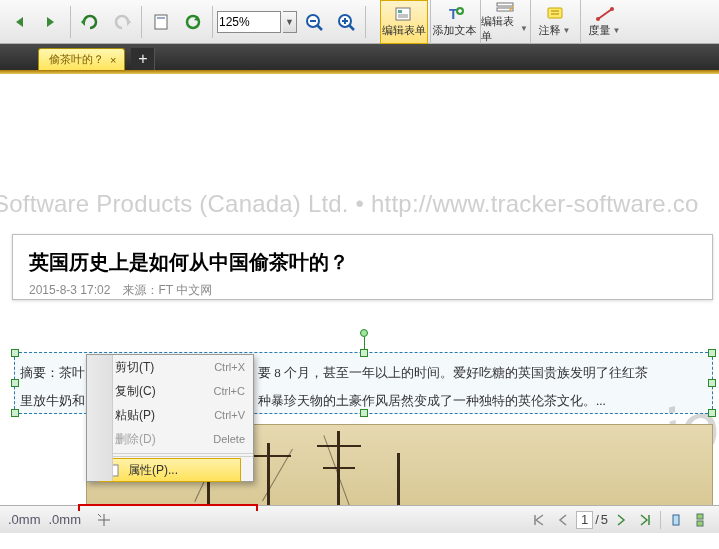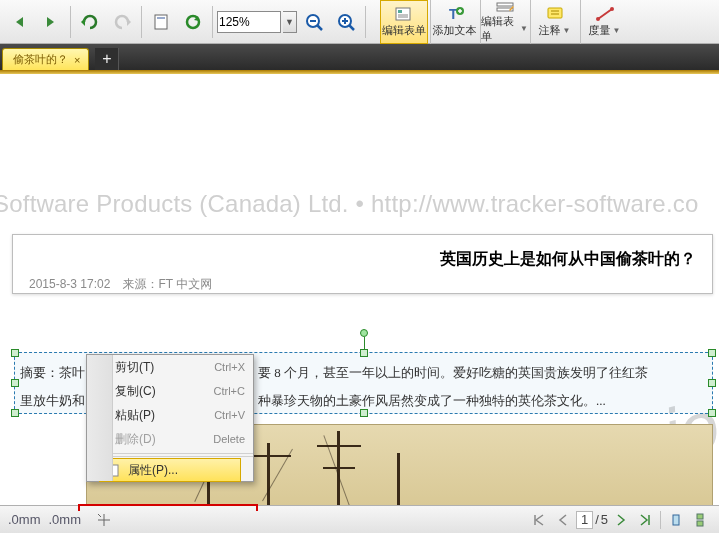--- a/index.html
+++ b/index.html
@@ -11,32 +11,32 @@
 .sep { width:1px; height:32px; background:#c0c0c0; margin:0 2px; }
 .zoom-box { height:22px; border:1px solid #8a8a8a; background:#fff; font-size:12px; display:flex; align-items:center; padding:0 1px; width:64px; }
 .zoom-dd { width:14px; height:22px; display:flex; align-items:center; justify-content:center; font-size:9px; color:#555; border:1px solid #8a8a8a; border-left:0; background:linear-gradient(#f8f8f8,#ddd); }
 .bigbtn { width:48px; height:44px; display:flex; flex-direction:column; align-items:center; justify-content:center; font-size:11px; color:#333; gap:1px; border-left:1px solid #c0c0c0; }
 .bigbtn.first { border-left:0; }
 .bigbtn .dd { font-size:8px; color:#666; }
 .bigbtn.edit { background:linear-gradient(#fff3c9,#ffe177); border:1px solid #d6a800; }
 
 
 .tabstrip { height:26px; background:linear-gradient(#4a4a4a,#2a2a2a); display:flex; align-items:flex-end; padding-left:2px; }
-.tab { height:22px; background:linear-gradient(#fff7b0,#ffe45a); border:1px solid #a88a00; border-bottom:0; font-size:11px; color:#7a5a00; padding:0 8px 0 10px; display:flex; align-items:center; gap:6px; border-radius:3px 3px 0 0; }
+.tab { height:22px; background:linear-gradient(#fff7b0,#ffe45a); border:1px solid #a88a00; border-bottom:0; font-size:11px; color:#7a5a00; padding:0 8px 0 10px; display:flex; align-items:center; gap:6px; border-radius:3px 3px 0 0;margin-left:36px; }
 .tab .x { font-size:11px; color:#7a5a00; }
 .addtab { width:24px; height:22px; background:#2f2f2f; color:#eee; display:flex; align-items:center; justify-content:center; margin-left:6px; border-right:1px solid #555; }
 .goldbar { height:4px; background:linear-gradient(#a97800,#e8c85a); }
 
 
 .docarea { position:relative; height:437px; background:#fff; overflow:hidden; }
 .watermark { position:absolute; left:-60px; top:116px; color:#cfcfcf; font-size:24px; font-family:Arial; white-space:nowrap; letter-spacing:.2px; }
 .wm2 { position:absolute; right:-40px; bottom:30px; color:#d6d6d6; font-size:70px; font-style:italic; transform:rotate(-14deg); pointer-events:none; }
 
 .page { position:absolute; left:12px; top:160px; right:6px; border:1px solid #bdbdbd; box-shadow:0 1px 3px rgba(0,0,0,.15); background:#fff; padding:12px 16px 0 16px; }
-.title { font-size:16px; font-weight:bold; font-family:"SimHei","Microsoft YaHei"; text-align:right; padding:2px 0 6px; }
+.title { font-size:20px; font-weight:bold; font-family:"SimHei","Microsoft YaHei"; text-align:left; padding:2px 0 6px; }
 .meta { font-size:12px; color:#8a8a8a; font-family:"SimSun"; }
 
 
 .selgroup { position:absolute; left:14px; right:6px; top:278px; height:62px; border:1px dashed #2a7ab0; background:rgba(70,150,210,.06); }
 .handle { position:absolute; width:8px; height:8px; border:1px solid #2a8a2a; background:#cfeecf; }
 .hg { width:8px; height:8px; position:absolute; border:1px solid #2a8a2a; background:#9fe49f; border-radius:50%; }
 .bodytext { position:absolute; font-size:13px; color:#333; font-family:"SimSun"; white-space:nowrap; }
 
 
 .imgbox { position:absolute; left:86px; right:6px; top:350px; height:100px; background:linear-gradient(#e6d9b0,#d6c590); border:1px solid #b0a070; overflow:hidden; }

